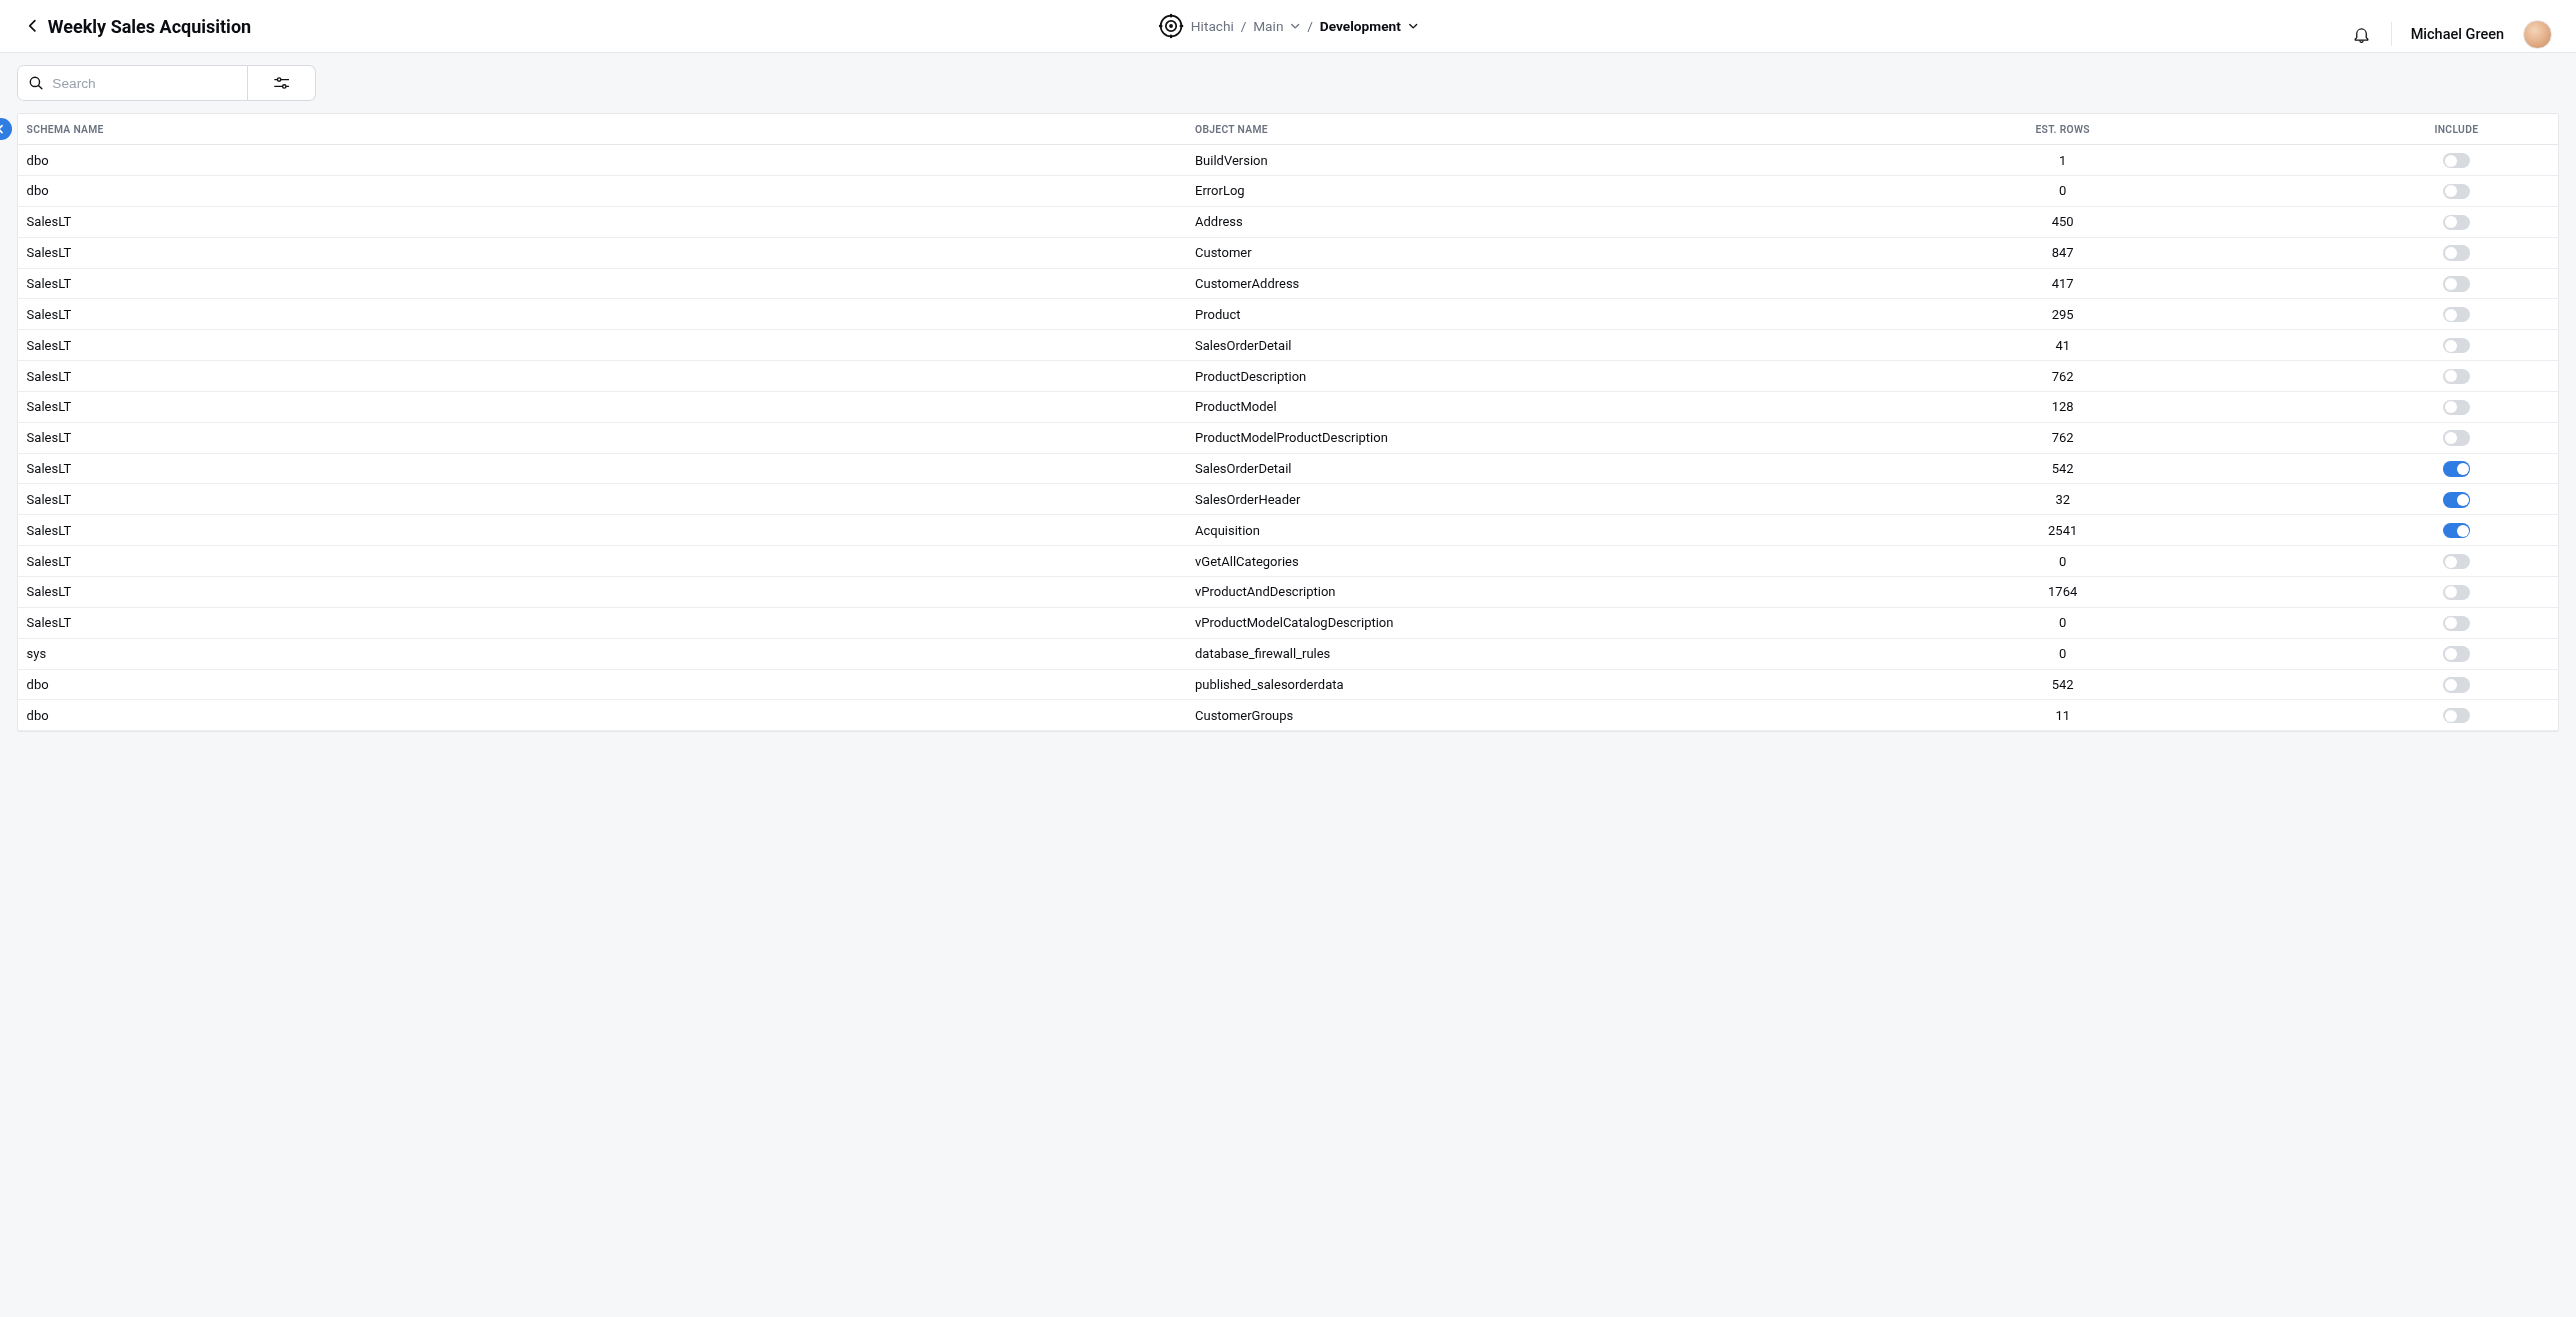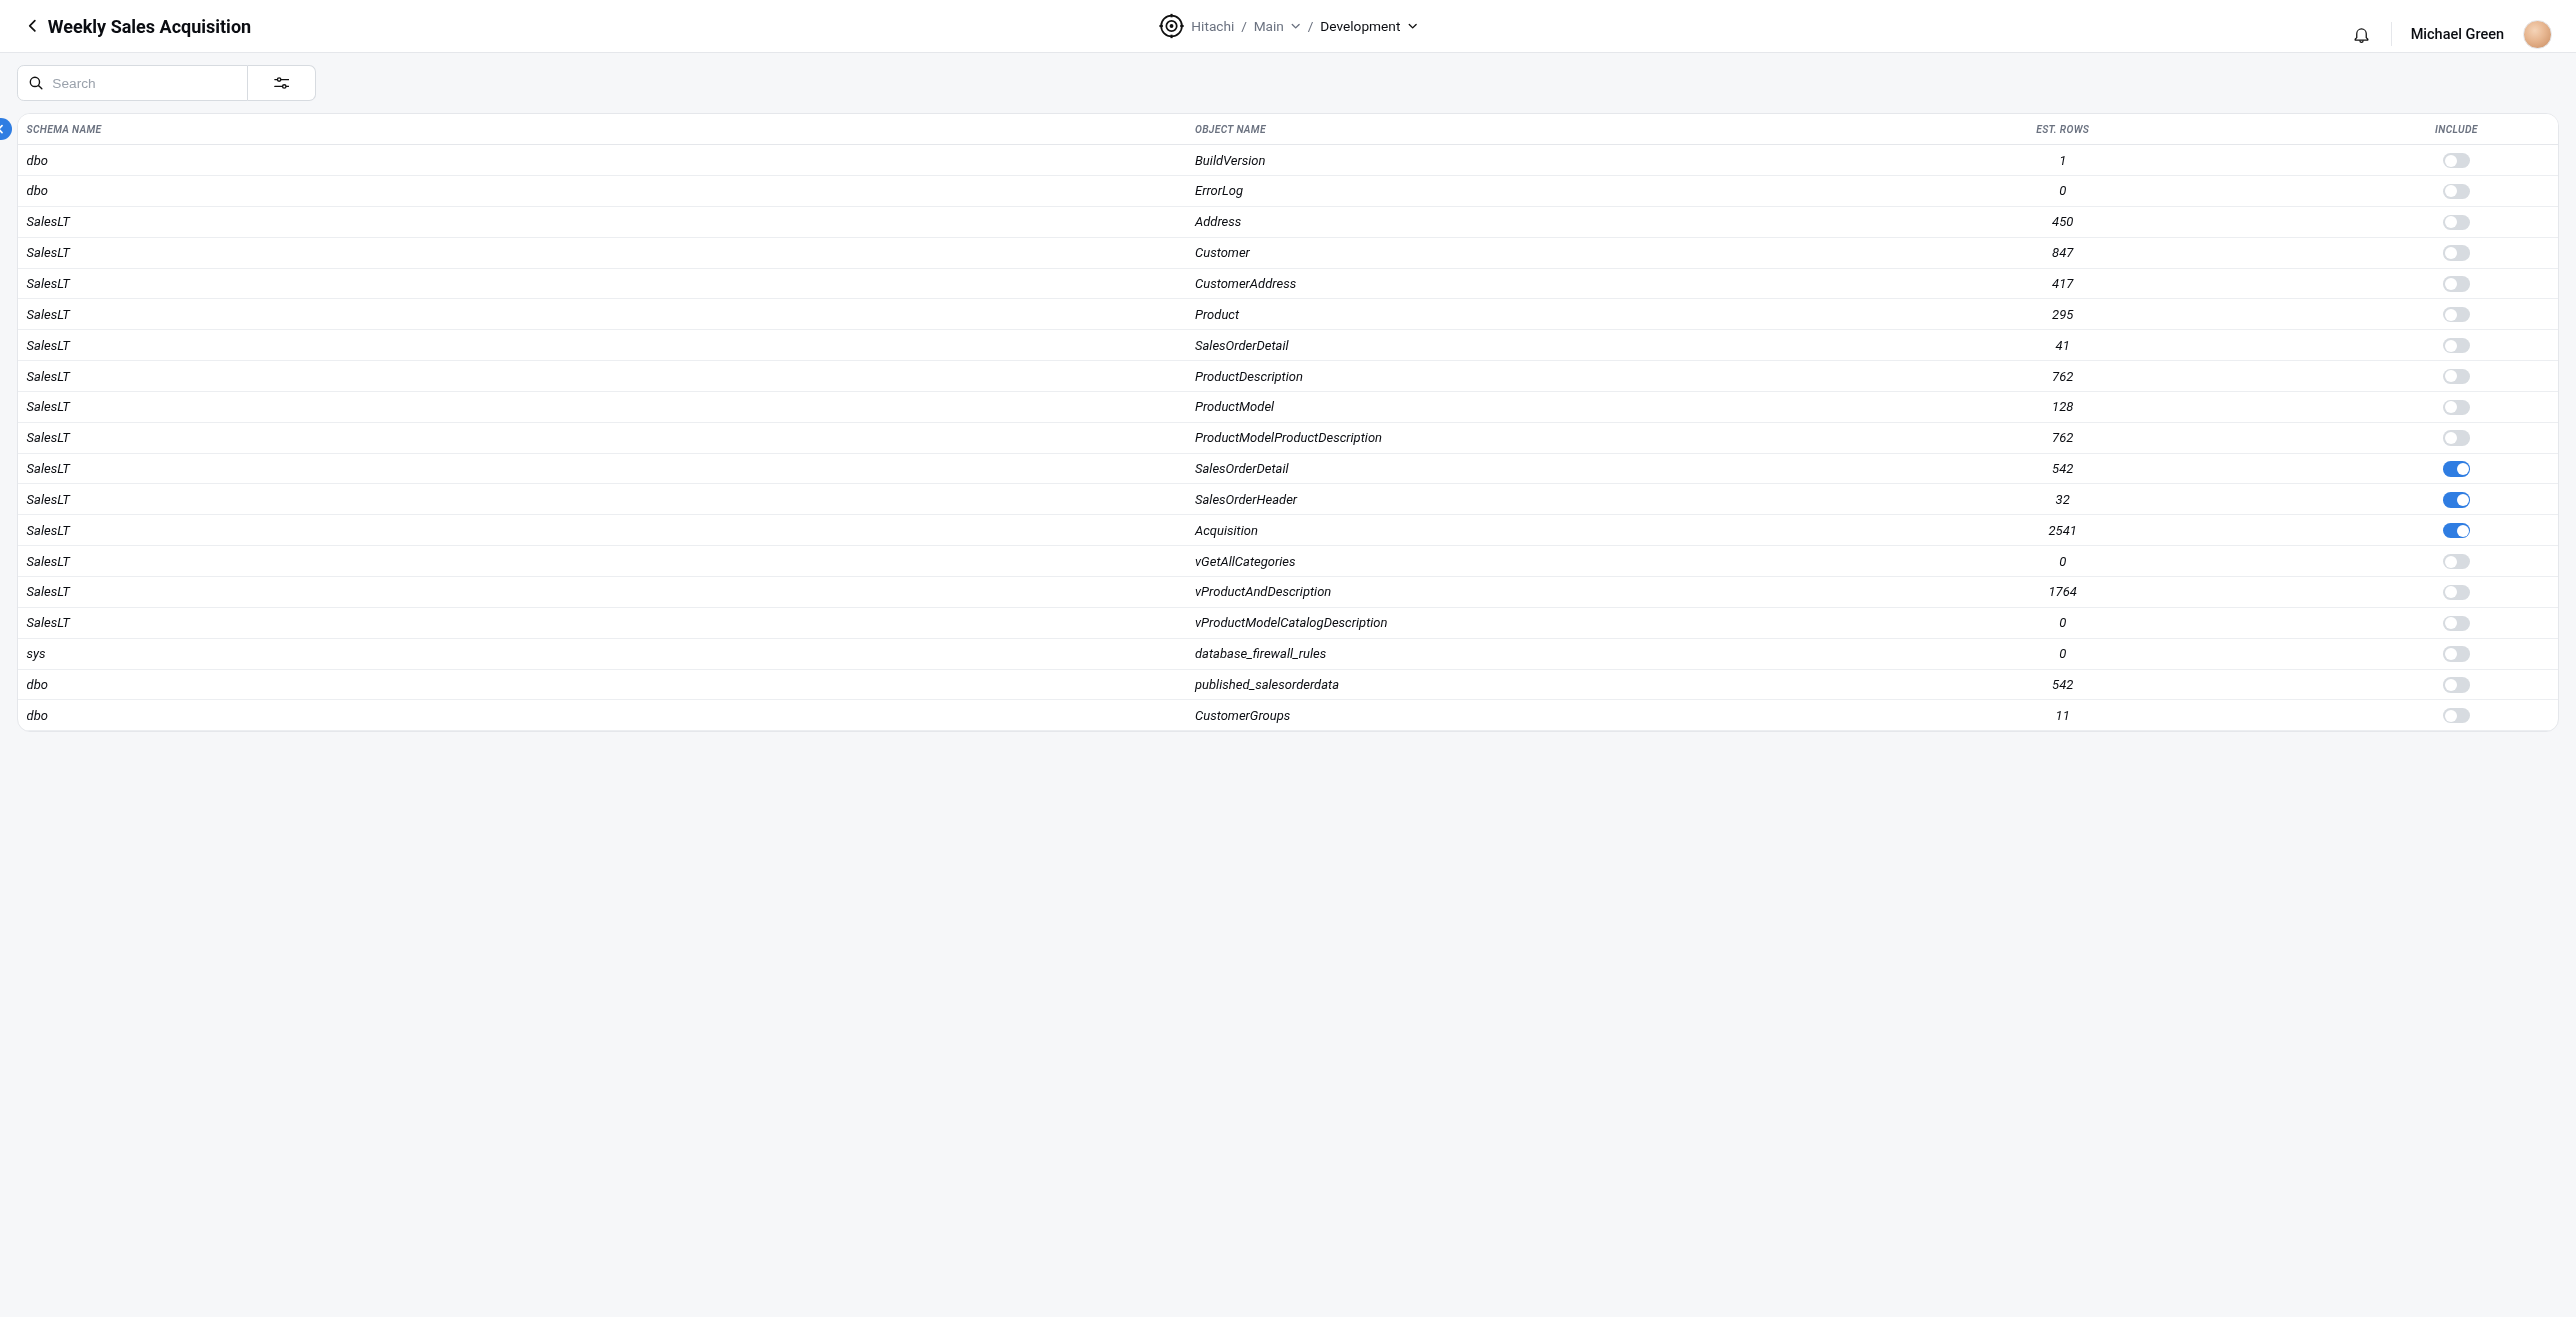--- a/index.html
+++ b/index.html
@@ -14,21 +14,21 @@
     background: #fff;
     border-bottom: 0.9px solid #e5e7eb;
     position: relative;
   }
   .header-left { display: flex; align-items: center; gap: 6.8px; }
   .back-btn { display: flex; align-items: center; justify-content: center; width: 17px; height: 17px; cursor: pointer; color: #111; }
   .page-title { font-size: 18px; font-weight: 700; color: #0b0d12; }
   .header-center { position: absolute; left: 50%; transform: translateX(-50%); display: flex; align-items: center; gap: 6.8px; }
   .logo-icon { width: 26px; height: 26px; display: flex; align-items: center; justify-content: center; }
   .crumb-muted { color: #6b7280; }
-  .crumb-active { color: #0b0d12; font-weight: 400; }
+  .crumb-active { color: #0b0d12; font-weight: 700; }
   .chev { color: #6b7280; display:inline-flex; align-items:center; }
   .header-right { margin-left: auto; display: flex; align-items: center; gap: 19px; margin-top: 16px; }
   .bell-btn { width: 20.5px; height: 20.5px; display:flex; align-items:center; justify-content:center; cursor:pointer; color:#111; }
   .divider { width: 0.9px; height: 24px; background: #e5e7eb; }
   .user-name { font-size: 14.5px; font-weight: 500; color:#0b0d12; }
   .avatar { width: 29px; height: 29px; border-radius: 50%; background: radial-gradient(circle at 40% 35%, #f5d4b8 0%, #e8b893 40%, #c98b5f 100%); border: 0.9px solid #e5e7eb; }
   
   
   .drawer-handle {
     position: absolute;
@@ -63,21 +63,21 @@
   .search-box input::placeholder { color: #9aa1ab; }
   .filter-btn {
     width: 68px; height: 36px;
     background:#fff; border:0.9px solid #d7dbe0; border-left:none;
     border-radius: 0 6.8px 6.8px 0;
     display:flex; align-items:center; justify-content:center;
     cursor:pointer; color:#111;
   }
   
   
-  .table-card { background:#fff; border:0.9px solid #e5e7eb; border-radius:13px; overflow:hidden;font-style:italic; }
+  .table-card { background:#fff; border:0.9px solid #e5e7eb; border-radius:2px; overflow:hidden; }
   table { width:100%; border-collapse: collapse; table-layout: fixed; }
   thead th {
     font-size: 10.3px; font-weight:600; letter-spacing: 0.03em;
     color:#6b7280; text-transform: uppercase;
     padding: 8.6px 8.6px;
     border-bottom: 0.9px solid #e5e7eb;
     background:#fff;
   }
   th.col-schema { width: 46%; text-align:left; }
   th.col-object { width: 23%; text-align:left; }

